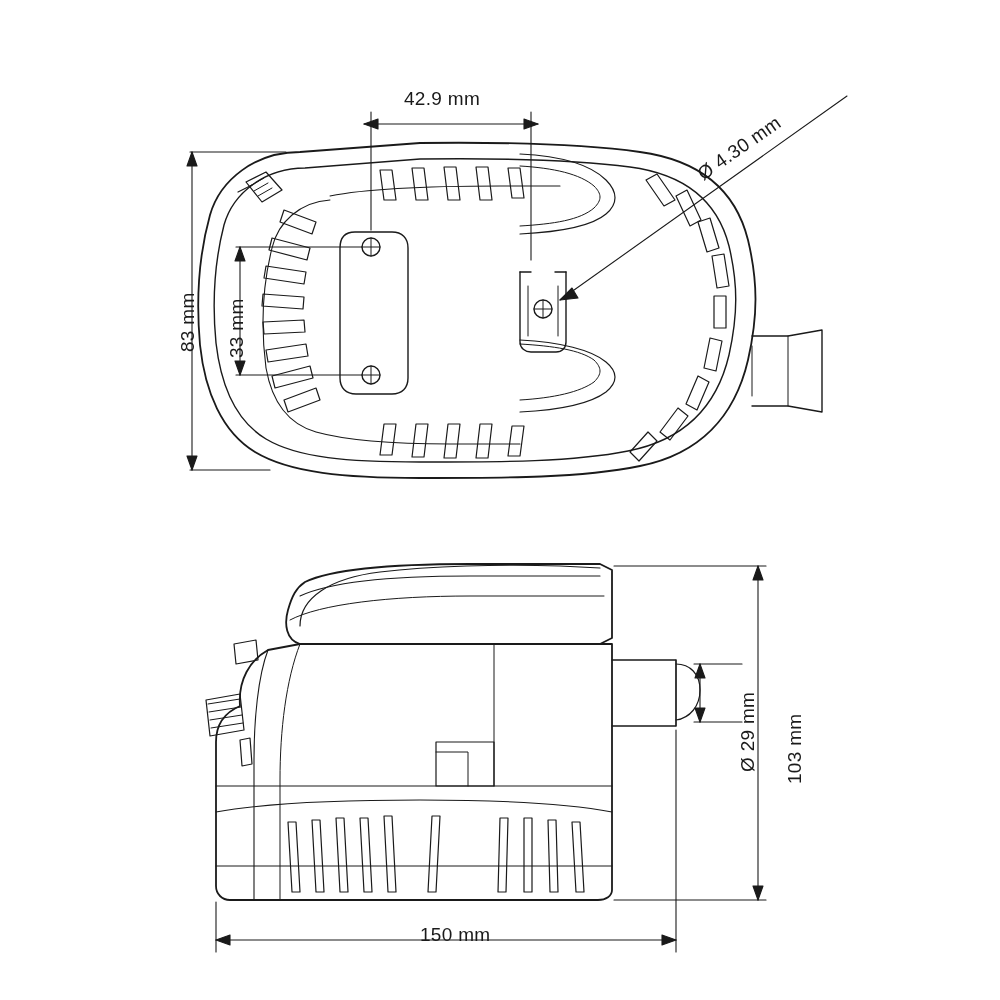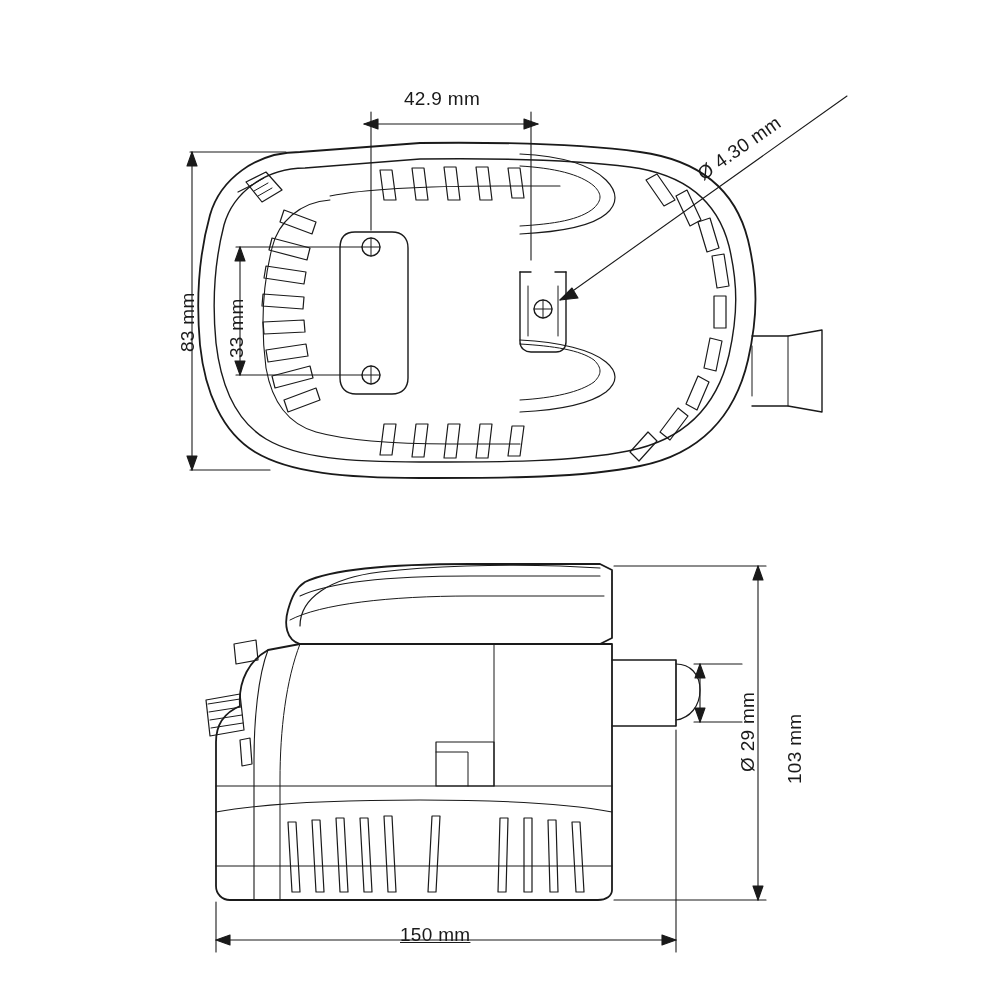--- a/index.html
+++ b/index.html
@@ -247,15 +247,15 @@
   <div class="dim-label rot90" style="left:178px; top:352px;">83 mm</div>
 
   <div class="dim-label rot90" style="left:227px; top:358px;">33 mm</div>
 
   <div class="dim-label" style="left:694px; top:168px; transform:rotate(-35deg); transform-origin:left top;">Ø 4.30 mm</div>
 
   <div class="dim-label rot90" style="left:738px; top:772px;">Ø 29 mm</div>
 
   <div class="dim-label rot90" style="left:785px; top:784px;">103 mm</div>
 
-  <div class="dim-label" style="left:400px; top:925px;text-decoration:underline;">150 mm</div>
+  <div class="dim-label" style="left:420px; top:925px;">150 mm</div>
 
 </div>
 
 </body></html>

